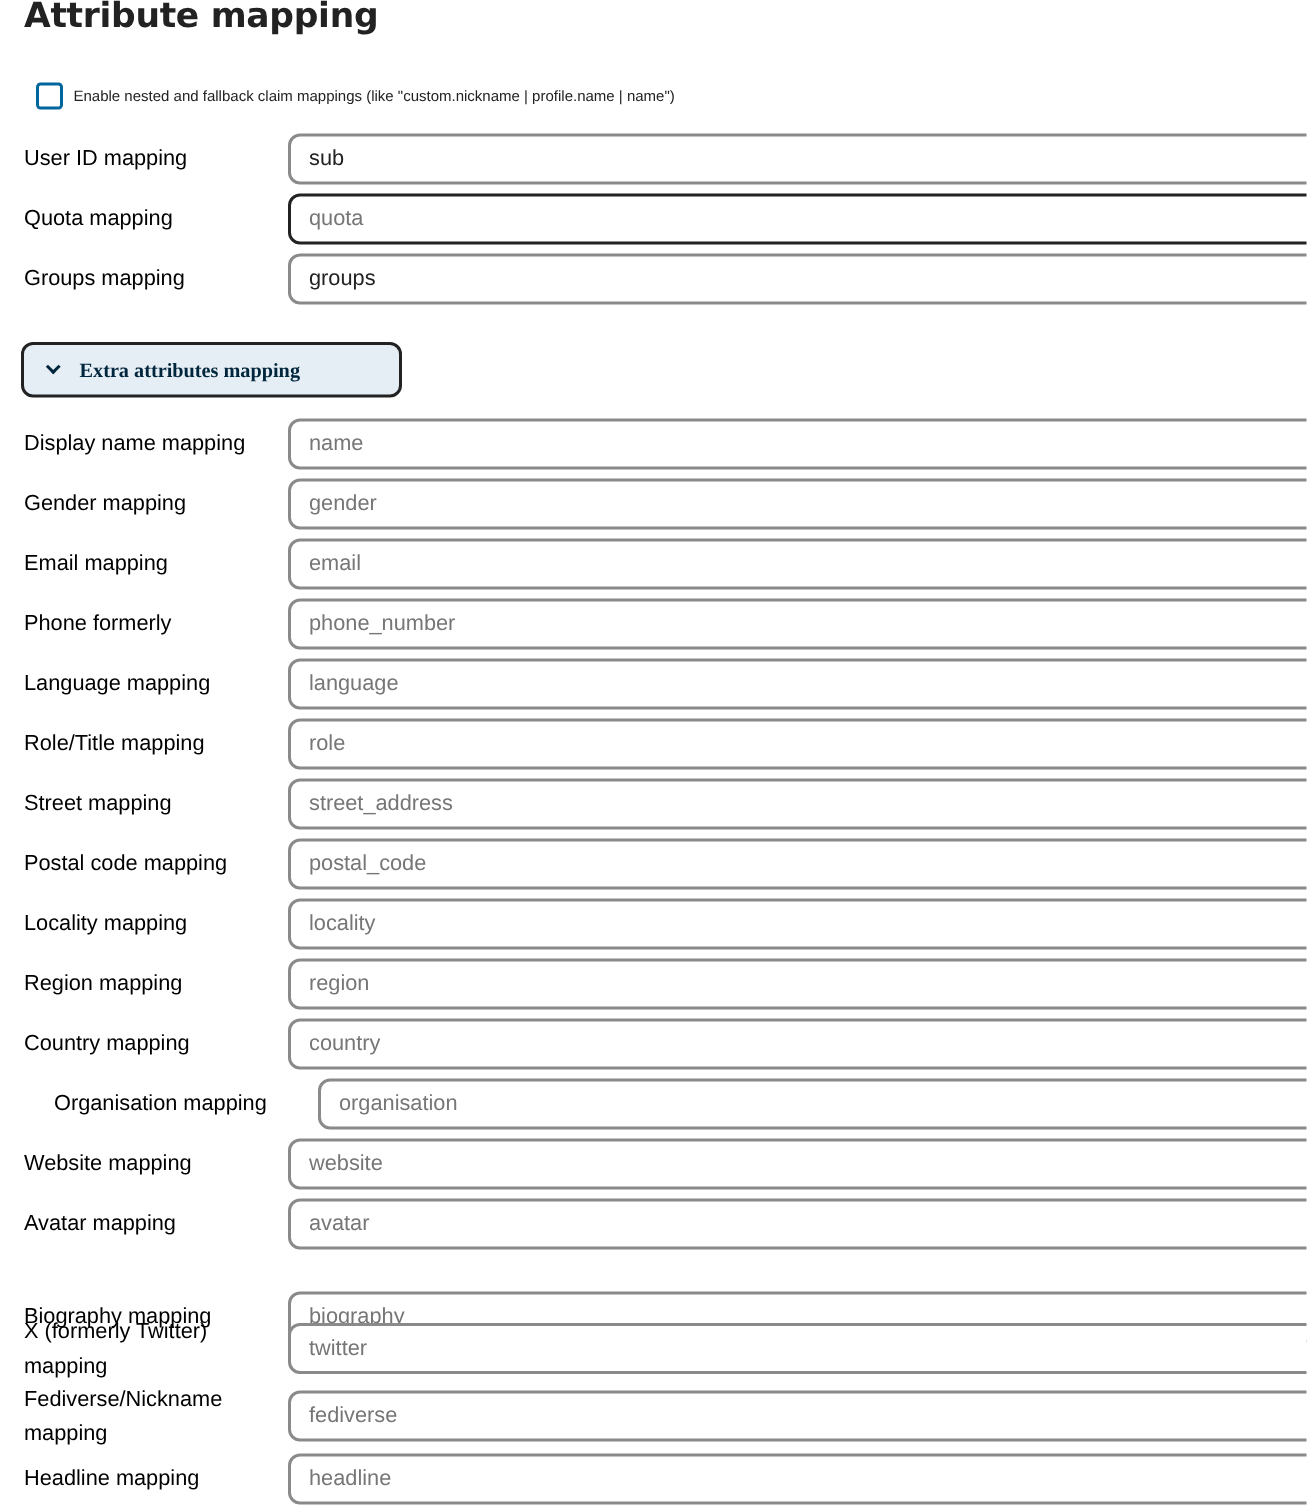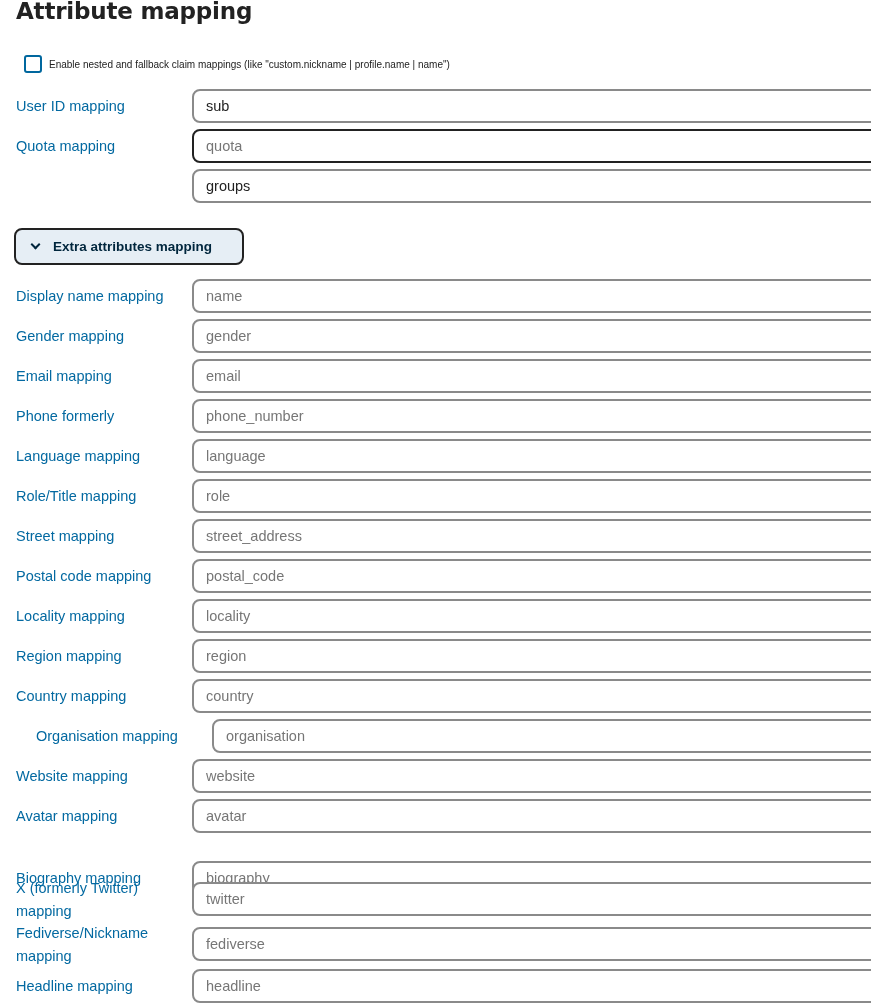--- a/index.html
+++ b/index.html
@@ -26,42 +26,42 @@
     border: 2px solid #00679e; border-radius: 3px;
     background: #fff; margin-right: 7px;
   }
   .checkbox-label { font-size: 10px; color: #222; }
   .row {
     position: absolute; left: 0; width: 871px; height: 34px;
   }
   .row .label {
     position: absolute; left: 16px; top: 0; height: 34px;
     display: flex; align-items: center;
-    font-size: 14.5px; color: #0369a1;
+    font-size: 14.5px; color: #000000;
     width: 158px; line-height: 23px;
   }
   .row .label.two-line { top: -4px; height: 44px; }
   .row input {
     position: absolute; left: 192px; top: 0;
     width: 754px; height: 34px;
     border: 2px solid #8a8a8a; border-radius: 8px;
     padding: 0 12px;
     font-family: "Liberation Sans", "DejaVu Sans", sans-serif;
     font-size: 14.5px; color: #222; background: #fff;
     outline: none;
   }
   .row input::placeholder { color: #767676; }
   .row input.focused { border-color: #222; }
   .toggle-btn {
     position: absolute; left: 14px; top: 228px;
-    width: 230px; height: 37px;
+    width: 254px; height: 37px;
     background: #e6eef5; border: 2px solid #222; border-radius: 8px;
     display: flex; align-items: center; padding-left: 16px;
     cursor: pointer;
-    font-family: Liberation Sans, sans-serif;
+    font-family: Liberation Serif, serif;
     font-weight: bold; font-size: 13.5px; color: #00263d;
   }
   .toggle-btn .chev {
     display: inline-block; width: 7px; height: 7px;
     border-right: 2px solid #00263d; border-bottom: 2px solid #00263d;
     transform: rotate(45deg); margin-right: 14px; margin-top: -4px;
   }
 </style>
 </head>
 <body>
@@ -75,20 +75,21 @@
 
 <div class="row" style="top:89px">
   <span class="label">User ID mapping</span>
   <input type="text" value="sub" style="">
 </div>
 <div class="row" style="top:129px">
   <span class="label">Quota mapping</span>
   <input type="text" class="focused" placeholder="quota" style="">
 </div>
 <div class="row" style="top:169px">
+  <span class="label">Groups mapping</span>
   <input type="text" value="groups" style="">
 </div>
 
 <div class="toggle-btn">
   <span class="chev"></span>
   <span>Extra attributes mapping</span>
 </div>
 
 <div id="extra-rows">
     <div class="row" style="top: 279px;">

